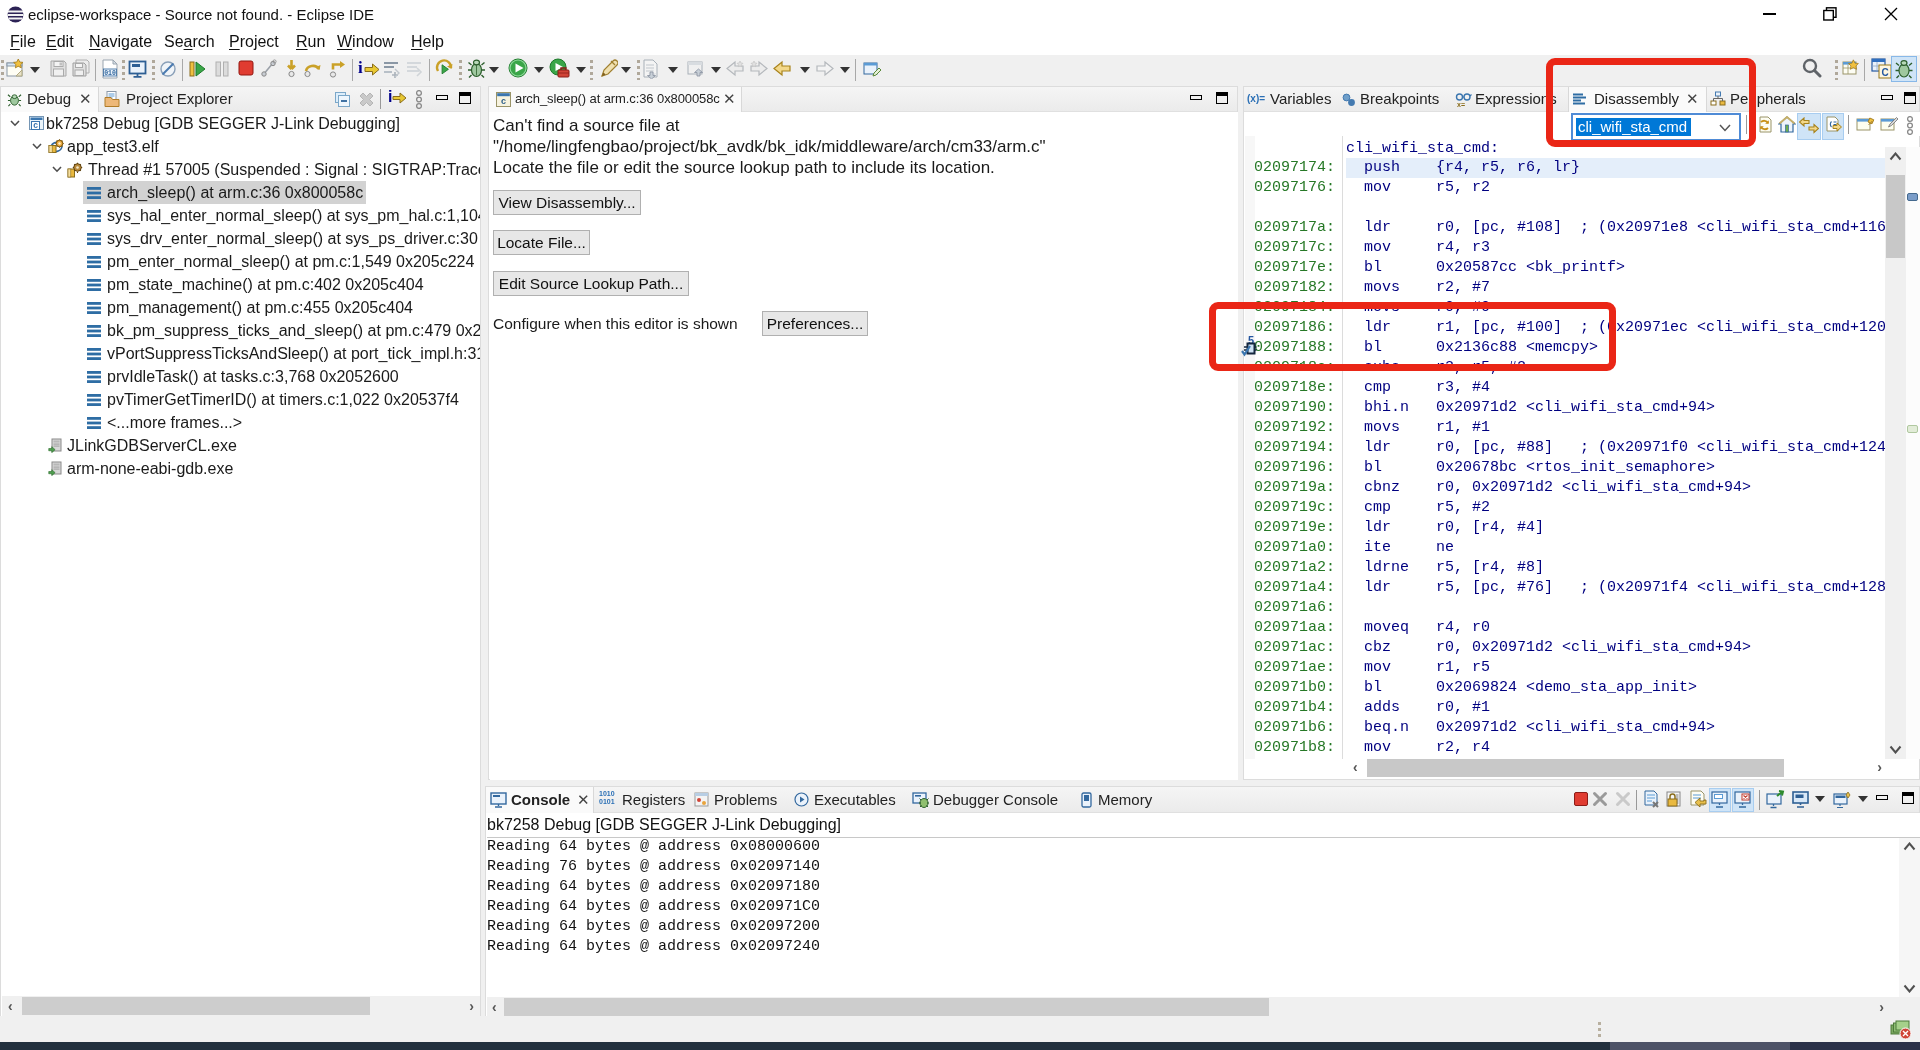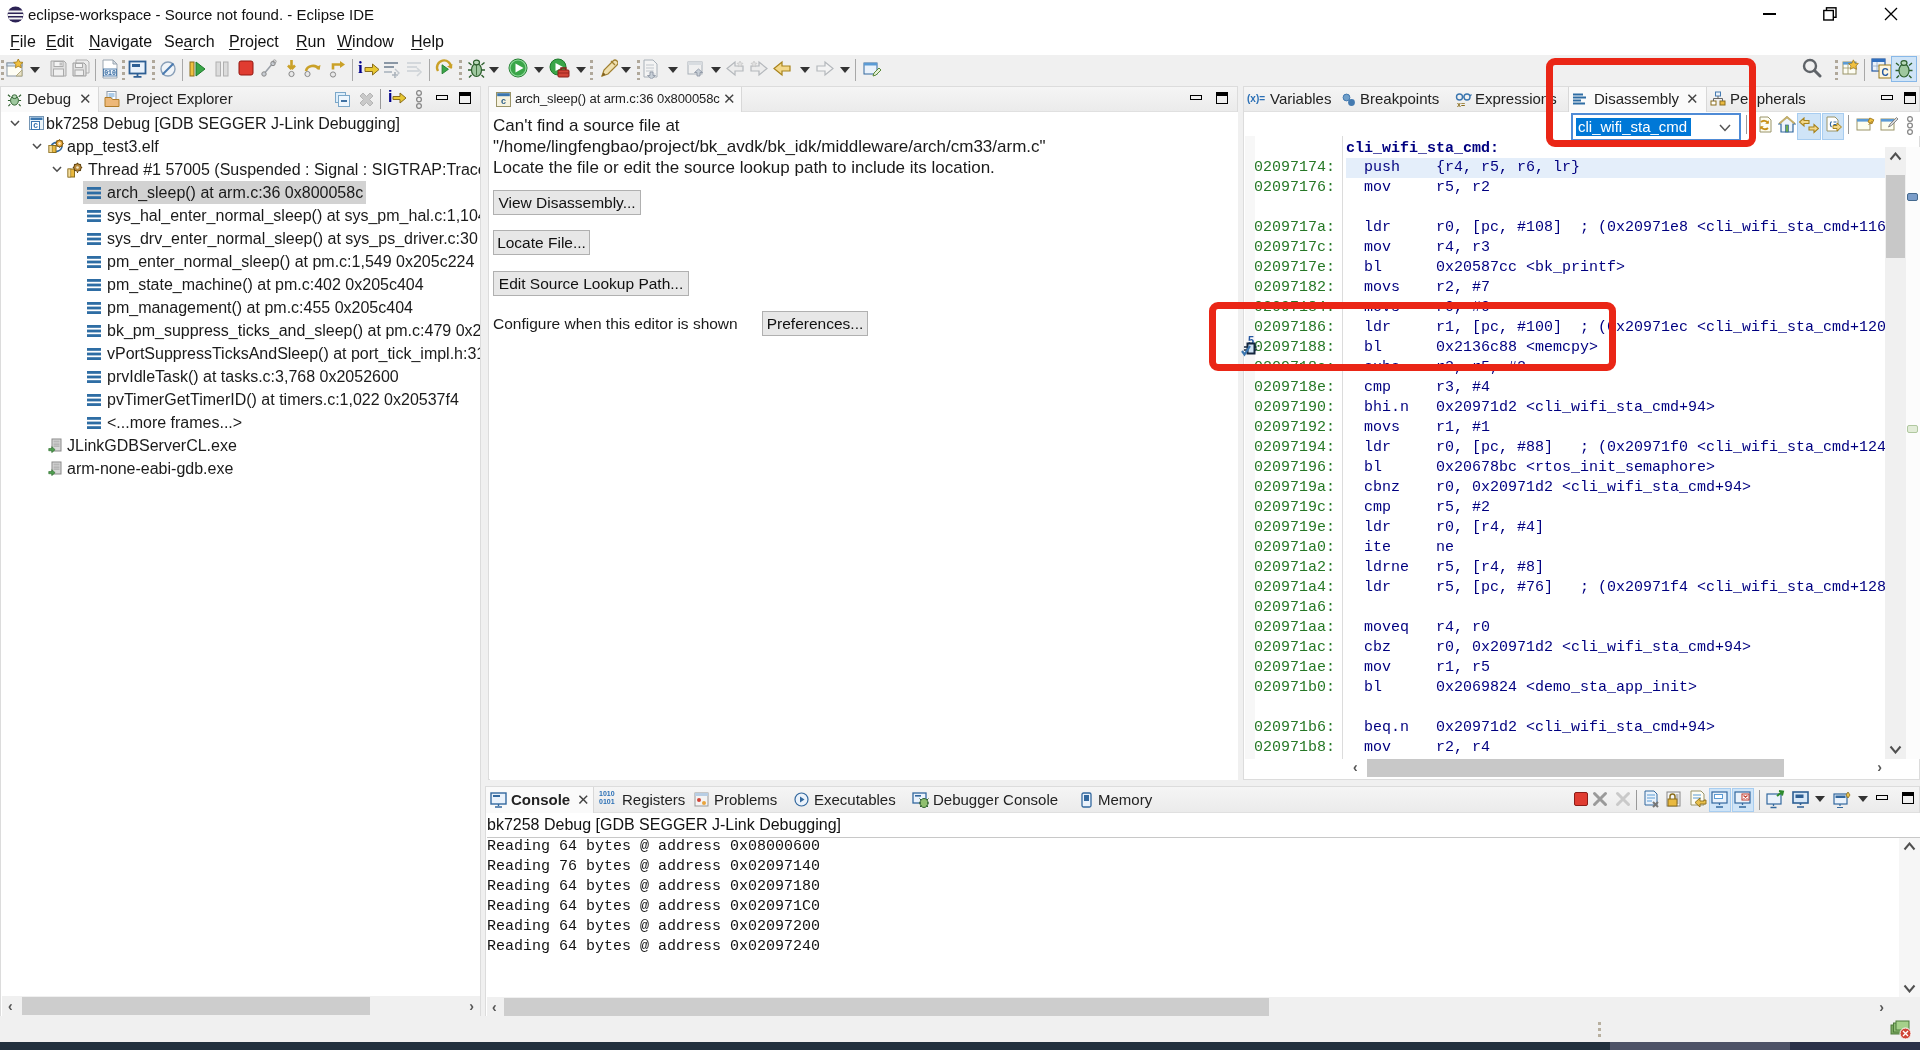--- a/index.html
+++ b/index.html
@@ -585,21 +585,21 @@
       <rect x="1" y="3" width="13" height="2.6" fill="#5b9bd5"></rect>
       <path d="M16.5 1.5 l1.5 1.5 l-6.5 6.5 l-3 1.5 l1.5 -3 z" fill="#d8d8d8" stroke="#707070" stroke-width="0.8"></path>
     </svg>
     <svg class="abs" style="left:662px;top:29px;z-index:6" width="8" height="19" viewBox="0 0 8 19">
       <circle cx="4" cy="3" r="2.4" fill="none" stroke="#8a8a8a" stroke-width="1.3"></circle>
       <circle cx="4" cy="9.5" r="2.4" fill="none" stroke="#8a8a8a" stroke-width="1.3"></circle>
       <circle cx="4" cy="16" r="2.4" fill="none" stroke="#8a8a8a" stroke-width="1.3"></circle>
     </svg>
 
     <div class="abs" style="left:1px;top:49px;width:640px;height:623px;background:#fff;overflow:hidden" id="dis">
-      <div class="disrow" style="top:3px;left:0;width:100%"><span class="code" style="font-weight:bold">cli_wifi_sta_cmd:</span></div>
+      <div class="disrow" style="top:3px;left:0;width:100%"><span class="code" style="font-weight:normal">cli_wifi_sta_cmd:</span></div>
       <div class="disrow" style="top:22px;left:0;width:100%"><div class="abs" style="left:101px;top:0;width:539px;height:20px;background:#e4eefa"></div><span class="addr">02097174:</span><span class="code">  push    {r4, r5, r6, lr}</span></div>
       <div class="disrow" style="top:42px;left:0;width:100%"><span class="addr">02097176:</span><span class="code">  mov     r5, r2</span></div>
       <div class="disrow" style="top:82px;left:0;width:100%"><span class="addr">0209717a:</span><span class="code">  ldr     r0, [pc, #108]  ; (0x20971e8 &lt;cli_wifi_sta_cmd+116&gt;)</span></div>
       <div class="disrow" style="top:102px;left:0;width:100%"><span class="addr">0209717c:</span><span class="code">  mov     r4, r3</span></div>
       <div class="disrow" style="top:122px;left:0;width:100%"><span class="addr">0209717e:</span><span class="code">  bl      0x20587cc &lt;bk_printf&gt;</span></div>
       <div class="disrow" style="top:142px;left:0;width:100%"><span class="addr">02097182:</span><span class="code">  movs    r2, #7</span></div>
       <div class="disrow" style="top:162px;left:0;width:100%"><span class="addr">02097184:</span><span class="code">  movs    r0, #0</span></div>
       <div class="disrow" style="top:182px;left:0;width:100%"><span class="addr">02097186:</span><span class="code">  ldr     r1, [pc, #100]  ; (0x20971ec &lt;cli_wifi_sta_cmd+120&gt;)</span></div>
       <div class="disrow" style="top:202px;left:0;width:100%"><span class="addr">02097188:</span><span class="code">  bl      0x2136c88 &lt;memcpy&gt;</span></div>
       <div class="disrow" style="top:222px;left:0;width:100%"><span class="addr">0209718c:</span><span class="code">  subs    r3, r5, #2</span></div>
@@ -612,20 +612,21 @@
       <div class="disrow" style="top:362px;left:0;width:100%"><span class="addr">0209719c:</span><span class="code">  cmp     r5, #2</span></div>
       <div class="disrow" style="top:382px;left:0;width:100%"><span class="addr">0209719e:</span><span class="code">  ldr     r0, [r4, #4]</span></div>
       <div class="disrow" style="top:402px;left:0;width:100%"><span class="addr">020971a0:</span><span class="code">  ite     ne</span></div>
       <div class="disrow" style="top:422px;left:0;width:100%"><span class="addr">020971a2:</span><span class="code">  ldrne   r5, [r4, #8]</span></div>
       <div class="disrow" style="top:442px;left:0;width:100%"><span class="addr">020971a4:</span><span class="code">  ldr     r5, [pc, #76]   ; (0x20971f4 &lt;cli_wifi_sta_cmd+128&gt;)</span></div>
       <div class="disrow" style="top:462px;left:0;width:100%"><span class="addr">020971a6:</span></div>
       <div class="disrow" style="top:482px;left:0;width:100%"><span class="addr">020971aa:</span><span class="code">  moveq   r4, r0</span></div>
       <div class="disrow" style="top:502px;left:0;width:100%"><span class="addr">020971ac:</span><span class="code">  cbz     r0, 0x20971d2 &lt;cli_wifi_sta_cmd+94&gt;</span></div>
       <div class="disrow" style="top:522px;left:0;width:100%"><span class="addr">020971ae:</span><span class="code">  mov     r1, r5</span></div>
       <div class="disrow" style="top:542px;left:0;width:100%"><span class="addr">020971b0:</span><span class="code">  bl      0x2069824 &lt;demo_sta_app_init&gt;</span></div>
+      <div class="disrow" style="top:562px;left:0;width:100%"><span class="addr">020971b4:</span><span class="code">  adds    r0, #1</span></div>
       <div class="disrow" style="top:582px;left:0;width:100%"><span class="addr">020971b6:</span><span class="code">  beq.n   0x20971d2 &lt;cli_wifi_sta_cmd+94&gt;</span></div>
       <div class="disrow" style="top:602px;left:0;width:100%"><span class="addr">020971b8:</span><span class="code">  mov     r2, r4</span></div>
     </div>
 
     <div class="abs" style="left:98px;top:49px;width:1px;height:623px;background:#dcdcdc"></div>
     <div class="abs" style="left:1px;top:49px;width:10px;height:623px;background:#f7f7f7"></div>
 
     <div class="abs" style="left:641px;top:60px;width:21px;height:612px;background:#f0f0f0">
       <svg class="abs" style="left:4px;top:5px" width="13" height="9" viewBox="0 0 13 9">
           <path d="M1.5 7.5 L6.5 1.5 L11.5 7.5" fill="none" stroke="#505050" stroke-width="2"></path>

